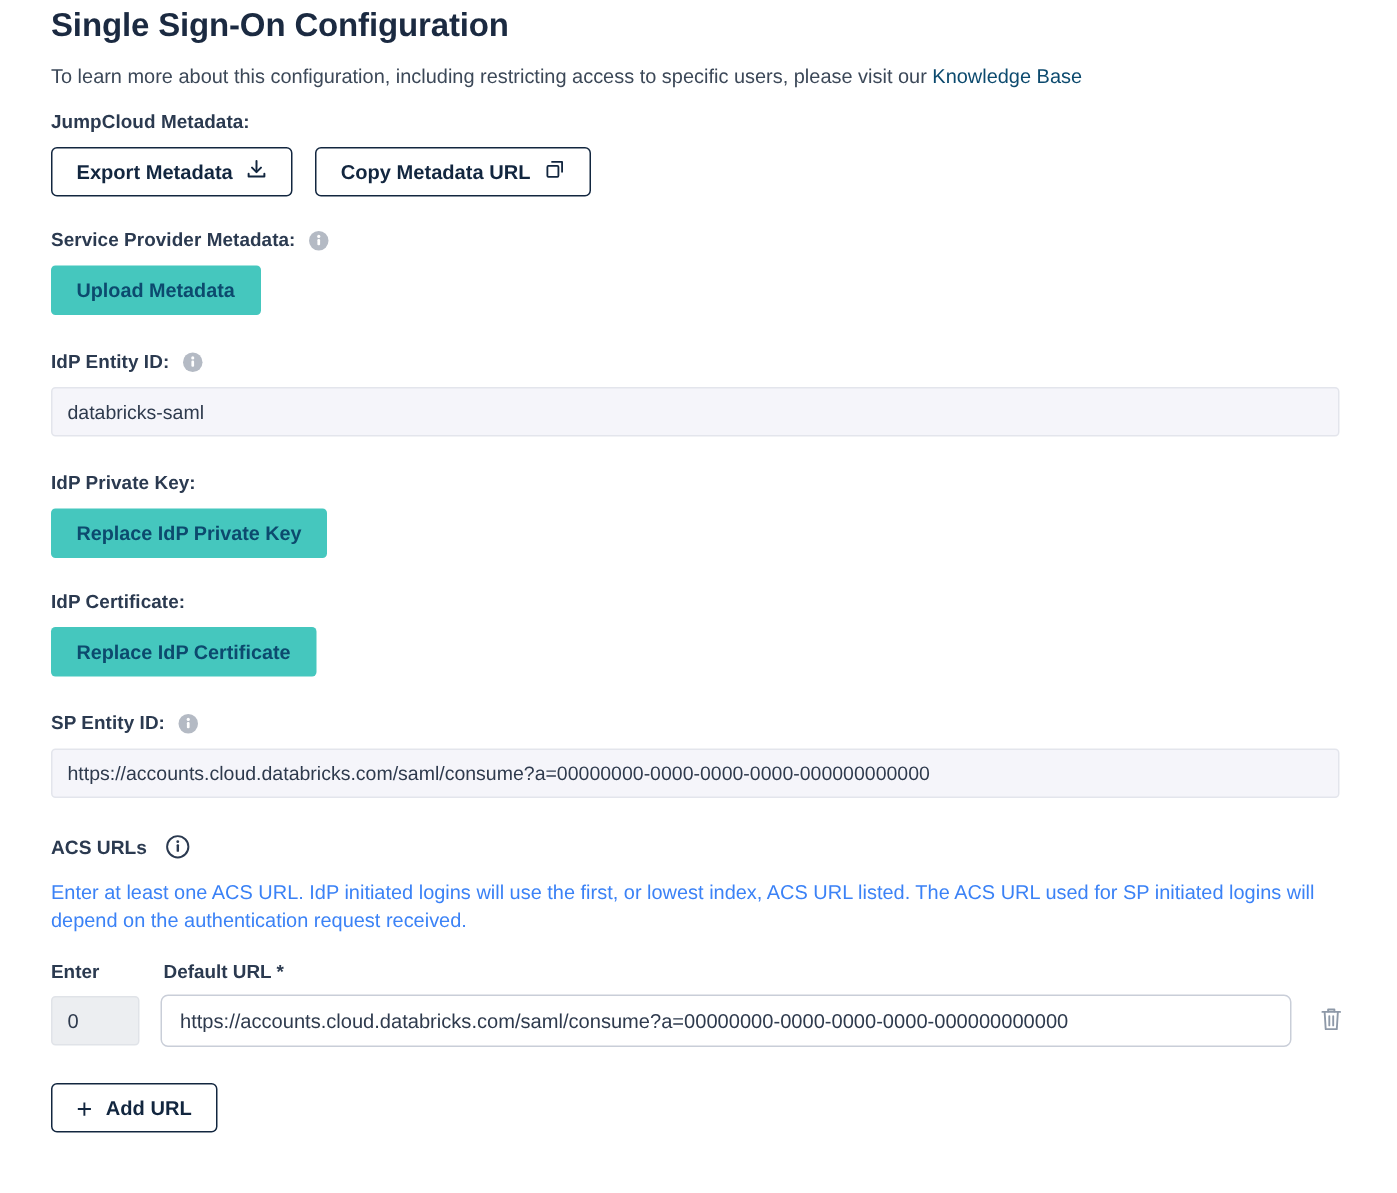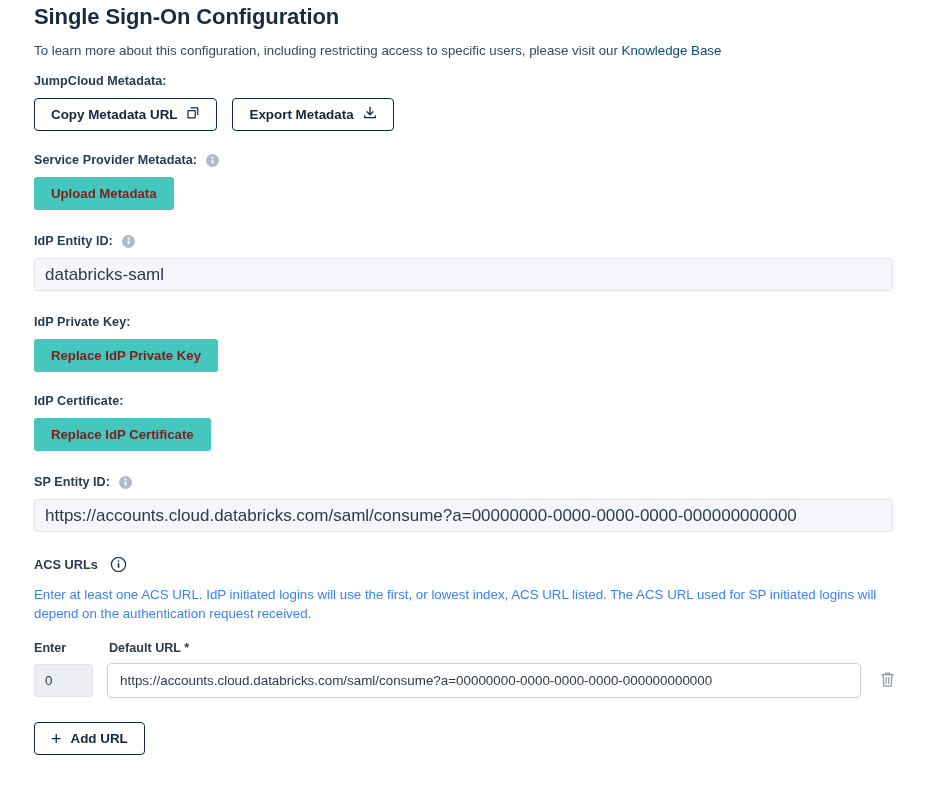--- a/index.html
+++ b/index.html
@@ -101,39 +101,39 @@
   }
   .btn-teal {
     display: inline-flex;
     align-items: center;
     justify-content: center;
     height: 33px;
     padding: 0 17px;
     border: none;
     border-radius: 3px;
     background: #45c7be;
-    color: #7f1d1d;
+    color: #0c4a6e;
     font-family: "Liberation Sans", sans-serif;
     font-size: 13.2px;
     font-weight: bold;
     cursor: pointer;
     white-space: nowrap;
   }
 
   .btn-row { display: flex; gap: 15px; }
 
   
   .input-readonly {
     width: 859px;
     height: 33px;
     background: #f5f5fa;
     border: 1px solid #e3e5ec;
     border-radius: 3px;
     font-family: "Liberation Sans", sans-serif;
-    font-size: 17px;
+    font-size: 13px;
     color: #2e3a4d;
     padding: 0 10px;
     outline: none;
   }
 
   
   .acs-head {
     font-size: 12.8px;
     font-weight: bold;
     color: #2b3a50;
@@ -229,35 +229,35 @@
 
   <div class="gap-14"></div>
 
   
   <div class="field-label">
     <span>JumpCloud Metadata:</span>
   </div>
   <div class="gap-10"></div>
   <div class="btn-row">
     <button class="btn-outline">
-      <span>Copy Metadata URL</span>
-      <span class="icon">
-        <svg width="14" height="14" viewBox="0 0 16 16" fill="none" stroke="#12263f" stroke-width="1.4" stroke-linejoin="round">
-          <path d="M5.2 2.2 H13.4 V10.2"></path>
-          <rect x="2.2" y="5.2" width="8.4" height="8.4" rx="0.8"></rect>
-        </svg>
-      </span>
-    </button>
-    <button class="btn-outline">
       <span>Export Metadata</span>
       <span class="icon">
         <svg width="14" height="14" viewBox="0 0 16 16" fill="none" stroke="#12263f" stroke-width="1.5" stroke-linecap="round" stroke-linejoin="round">
           <path d="M8 1.5 V9.5"></path>
           <path d="M4.6 6.6 L8 10 L11.4 6.6"></path>
           <path d="M2 11.2 V13.3 H14 V11.2"></path>
+        </svg>
+      </span>
+    </button>
+    <button class="btn-outline">
+      <span>Copy Metadata URL</span>
+      <span class="icon">
+        <svg width="14" height="14" viewBox="0 0 16 16" fill="none" stroke="#12263f" stroke-width="1.4" stroke-linejoin="round">
+          <path d="M5.2 2.2 H13.4 V10.2"></path>
+          <rect x="2.2" y="5.2" width="8.4" height="8.4" rx="0.8"></rect>
         </svg>
       </span>
     </button>
   </div>
 
   <div class="gap-22"></div>
 
   
   <div class="field-label">
     <span>Service Provider Metadata:</span>

